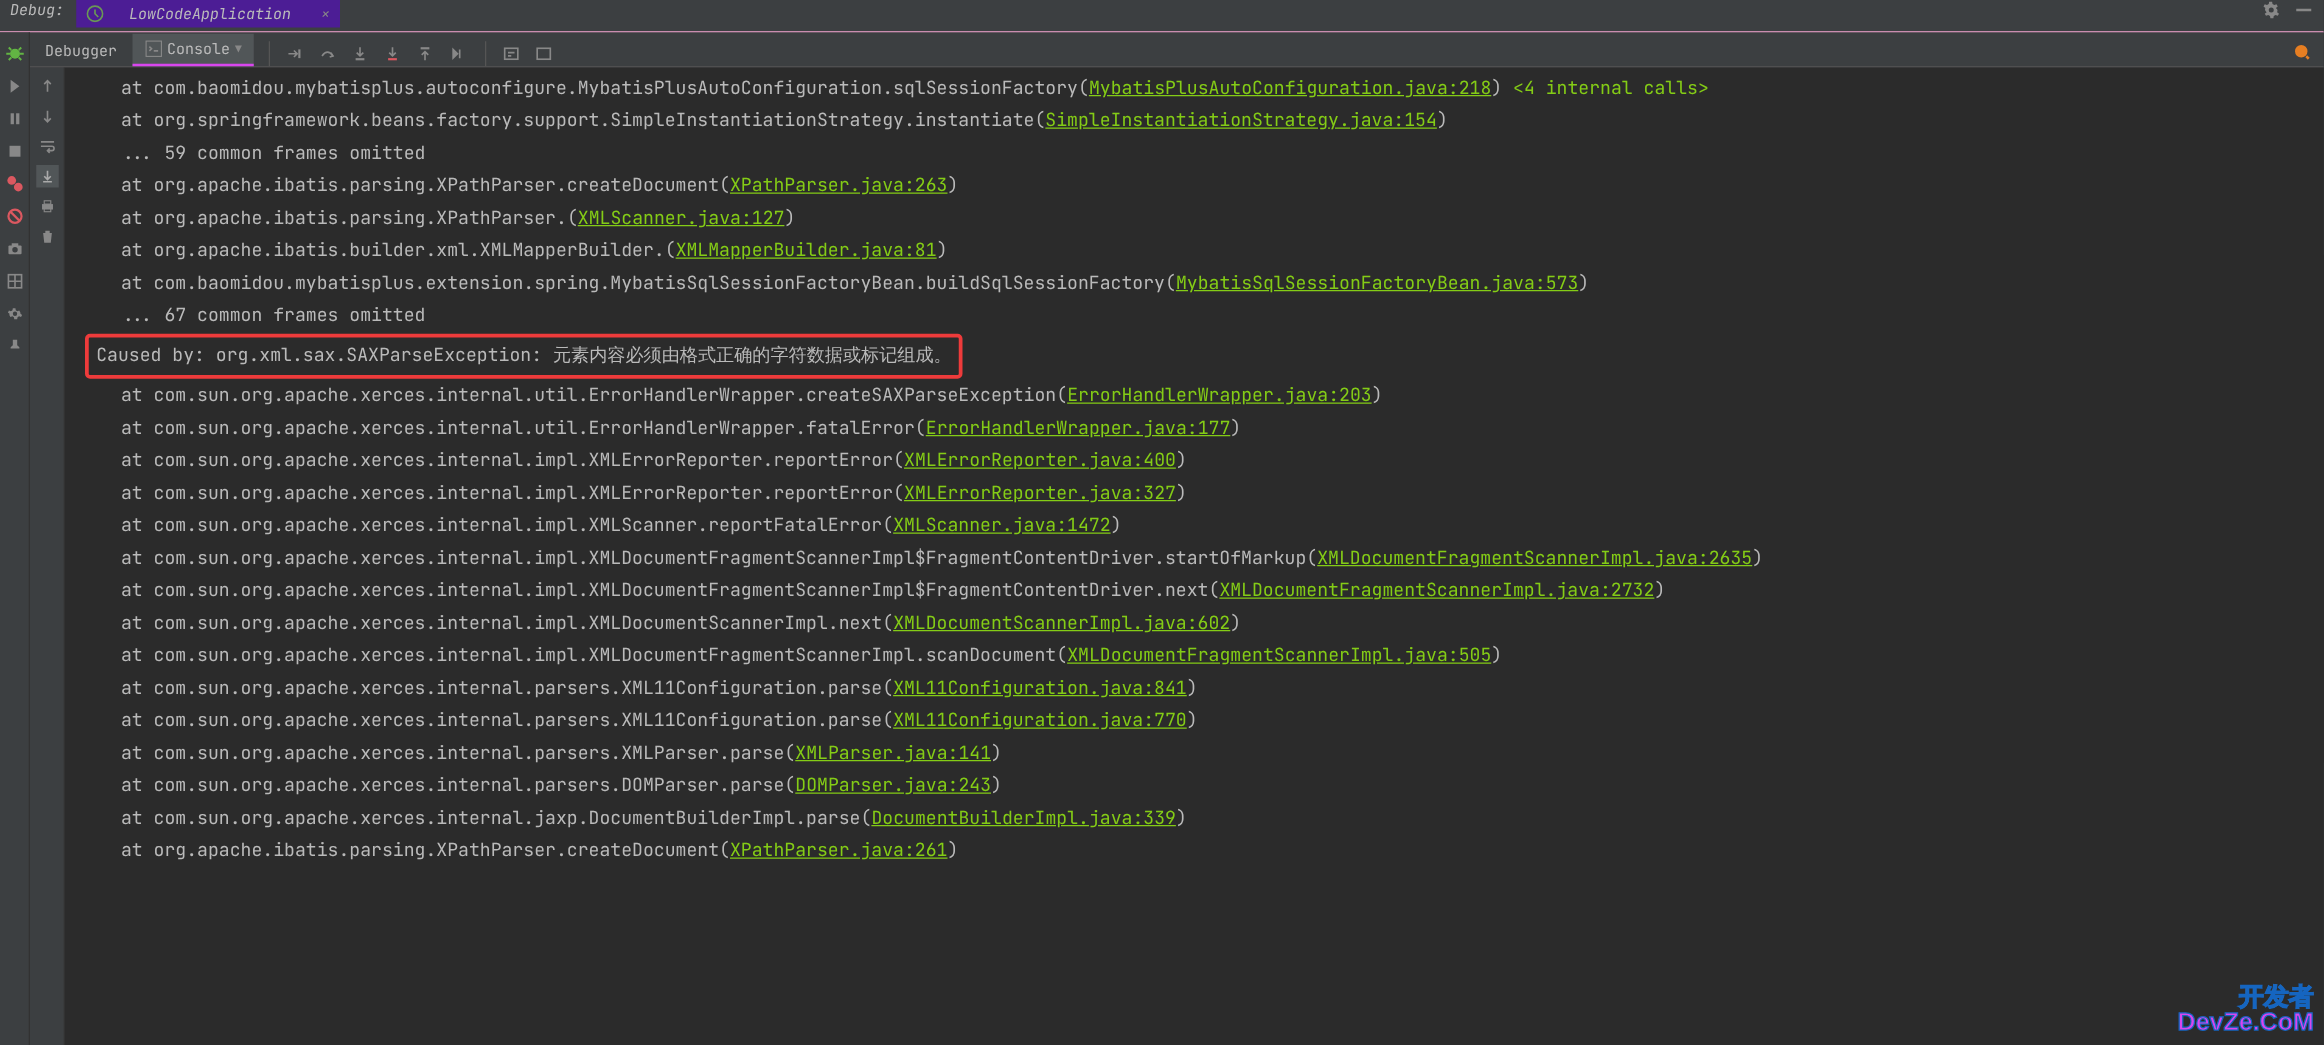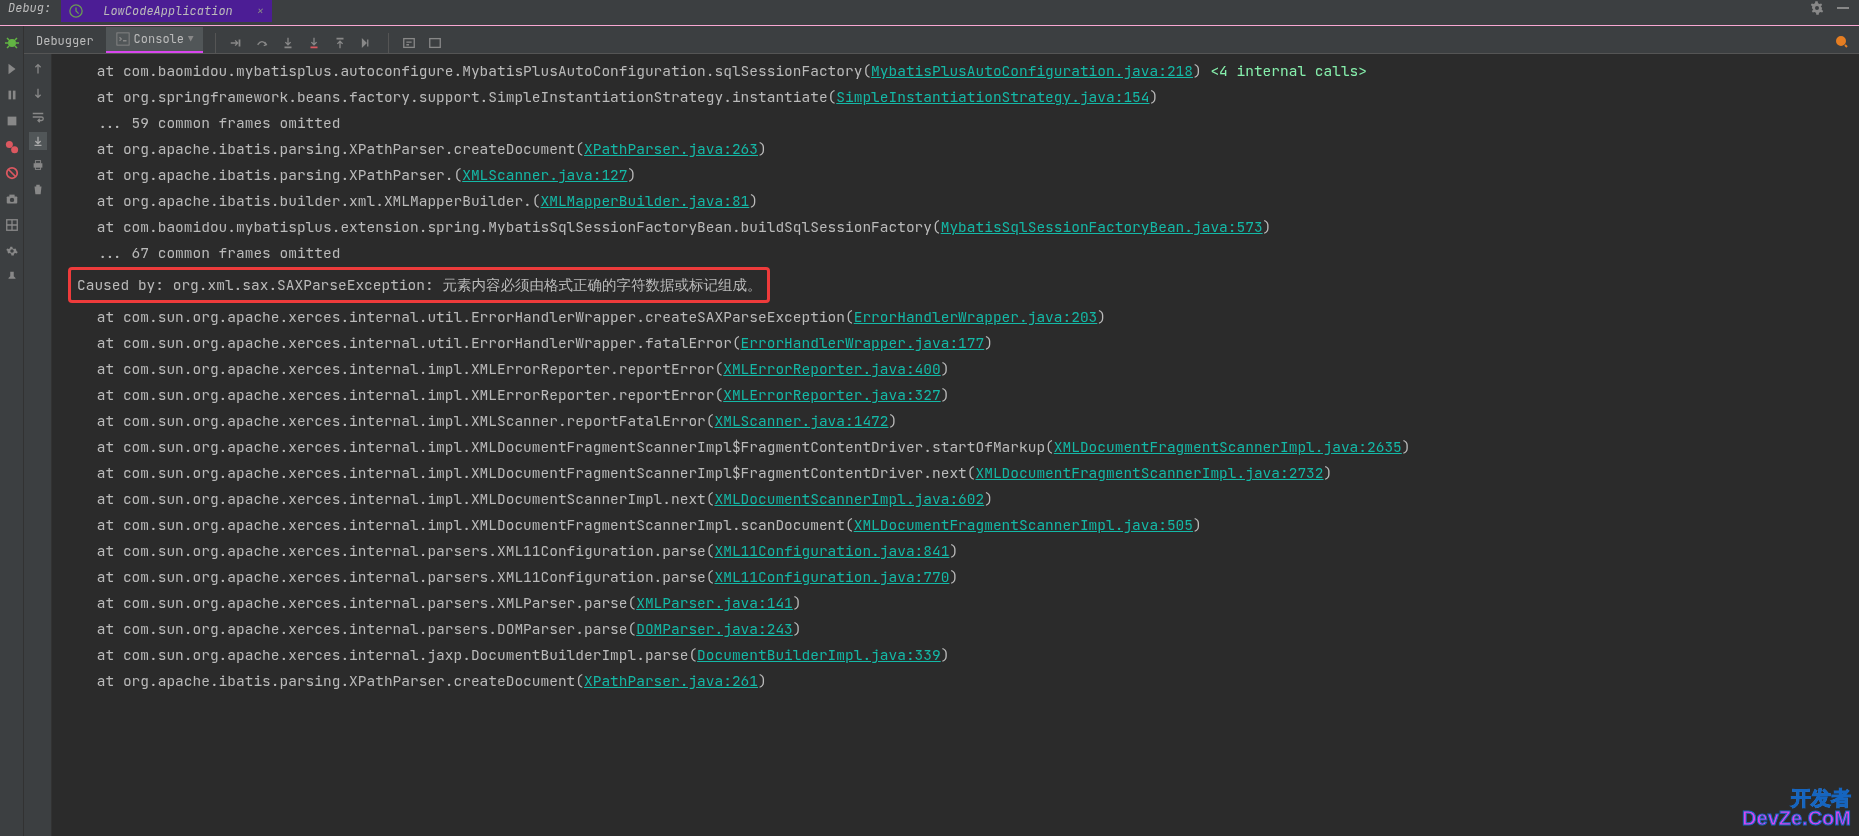--- a/index.html
+++ b/index.html
@@ -169,33 +169,33 @@
       line-height: 26px;
       position: relative;
     }
     .log-line {
       white-space: pre;
       color: #bababa;
       padding-left: 10px;
       font-size: 14.5px;
     }
     .log-link {
-      color: #14b8a6;
+      color: #84cc16;
       text-decoration: underline;
       cursor: pointer;
     }
     .highlighted-box {
       border: 3px solid #ee3b3b;
       border-radius: 4px;
       padding: 2px 6px;
       margin: 1px 6px;
       display: inline-block;
     }
     .grey-text {
-      color: #86efac;
+      color: #84cc16;
     }
     .watermark {
       position: absolute;
       right: 8px;
       bottom: 8px;
       font-family: Arial, sans-serif;
       font-size: 20px;
       font-weight: bold;
       line-height: 1;
       text-align: right;

